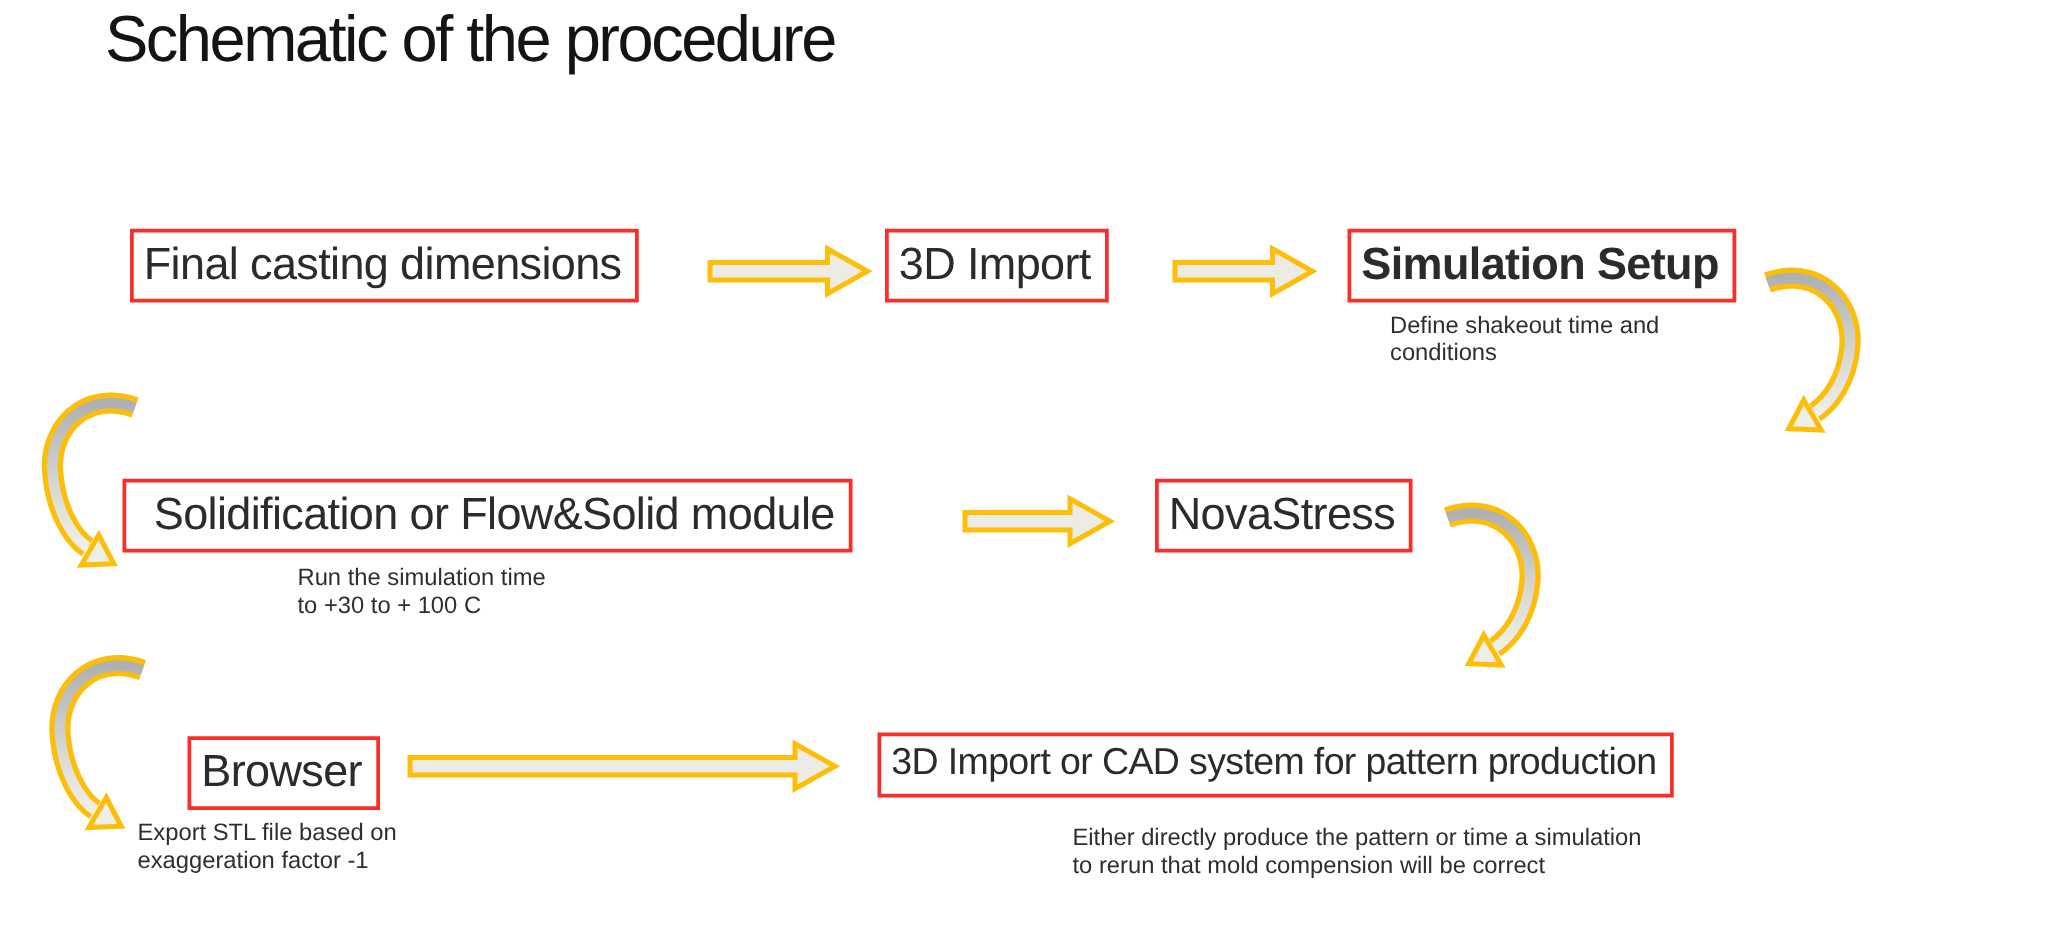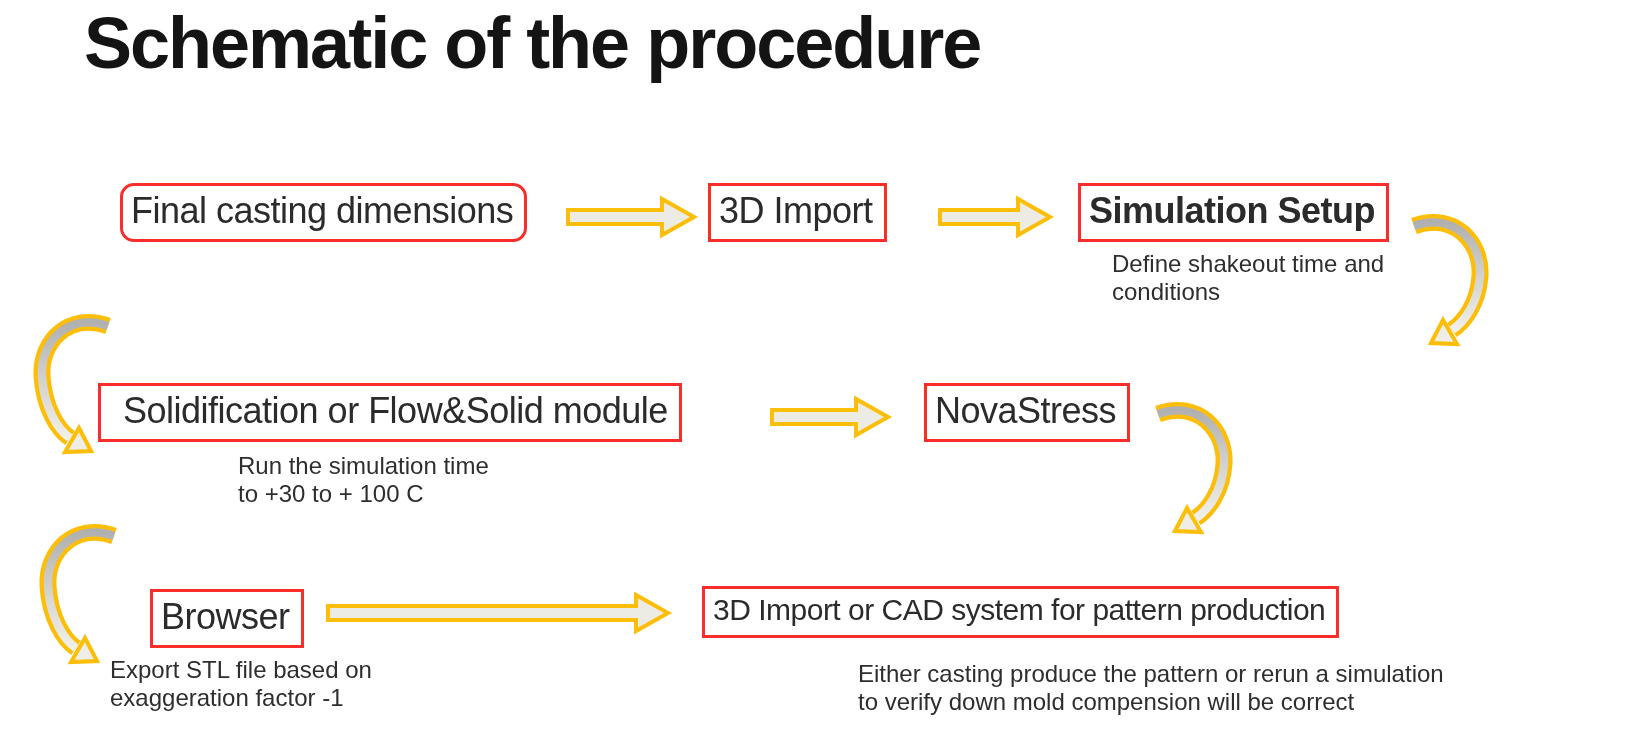--- a/index.html
+++ b/index.html
@@ -10,56 +10,56 @@
     overflow: hidden;
     background: #ffffff;
     font-family: "Liberation Sans", "DejaVu Sans", sans-serif;
     color: #262626;
   }
   .title {
     position: absolute;
     left: 84px;
     top: 2px;
     margin: 0;
-    font-size: 72px;
-    font-weight: bold;
+    font-size: 52px;
+    font-weight: normal;
     letter-spacing: -2px;
     color: #141414;
     white-space: nowrap;
   }
   .node {
     position: absolute;
     box-sizing: border-box;
     border: 3px solid #f72e2a;
     background: #ffffff;
     padding: 3px 11px 7px 8px;
     font-size: 36px;
     line-height: 1.2;
     letter-spacing: -0.5px;
     color: #2b2b2b;
     white-space: nowrap;
   }
   .node.big { font-size: 30px; }
   .caption {
     position: absolute;
-    font-size: 24px;
+    font-size: 19px;
     line-height: 1.18;
     color: #2e2e2e;
     white-space: nowrap;
   }
   svg.shape { position: absolute; overflow: visible; }
 </style>
 </head>
 <body>
 
 <div class="canvas">
 
   <h1 class="title">Schematic of the procedure</h1>
 
-  <div class="node" style="left:120px; top:183px;border-radius:14px;">Final casting dimensions</div>
+  <div class="node" style="left:104px; top:183px;">Final casting dimensions</div>
 
   <svg class="shape" style="left:566px; top:196px;" width="132" height="42" viewBox="0 0 132 42">
     <polygon points="2,14 96,14 96,3 128,21 96,39 96,28 2,28" fill="#edece4" stroke="#fcbe08" stroke-width="4" stroke-linejoin="miter"></polygon>
   </svg>
 
   <div class="node" style="left:708px; top:183px;text-align:center;">3D Import</div>
 
   <svg class="shape" style="left:938px; top:196px;" width="116" height="42" viewBox="0 0 116 42">
     <polygon points="2,14 80,14 80,3 112,21 80,39 80,28 2,28" fill="#edece4" stroke="#fcbe08" stroke-width="4" stroke-linejoin="miter"></polygon>
   </svg>
@@ -143,17 +143,17 @@
     <div>exaggeration factor -1</div>
   </div>
 
   <svg class="shape" style="left:326px; top:592px;" width="346" height="42" viewBox="0 0 346 42">
     <polygon points="2,14 310,14 310,3 342,21 310,39 310,28 2,28" fill="#edece4" stroke="#fcbe08" stroke-width="4" stroke-linejoin="miter"></polygon>
   </svg>
 
   <div class="node big" style="left:702px; top:586px;">3D Import or CAD system for pattern production</div>
 
   <div class="caption" style="left:858px; top:660px;">
-    <div>Either casting produce the pattern or rerun a simulation</div>
-    <div>to verify down mold compension will be correct</div>
+    <div>Either directly produce the pattern or time a simulation</div>
+    <div>to rerun that mold compension will be correct</div>
   </div>
 
 </div>
 
 </body></html>

